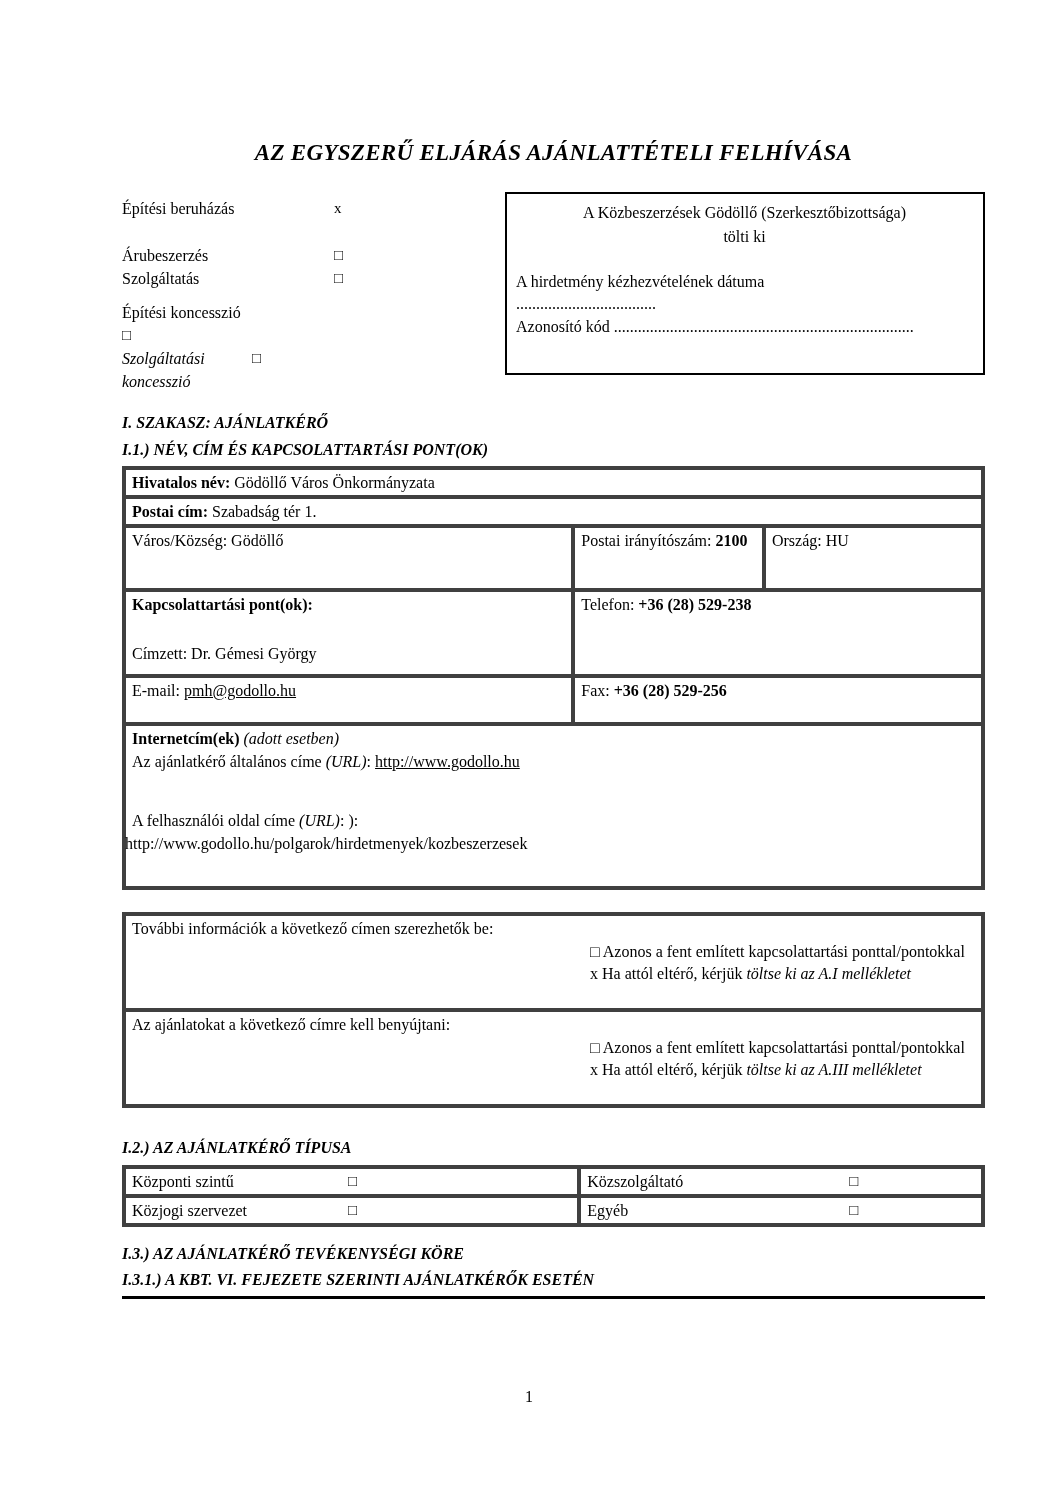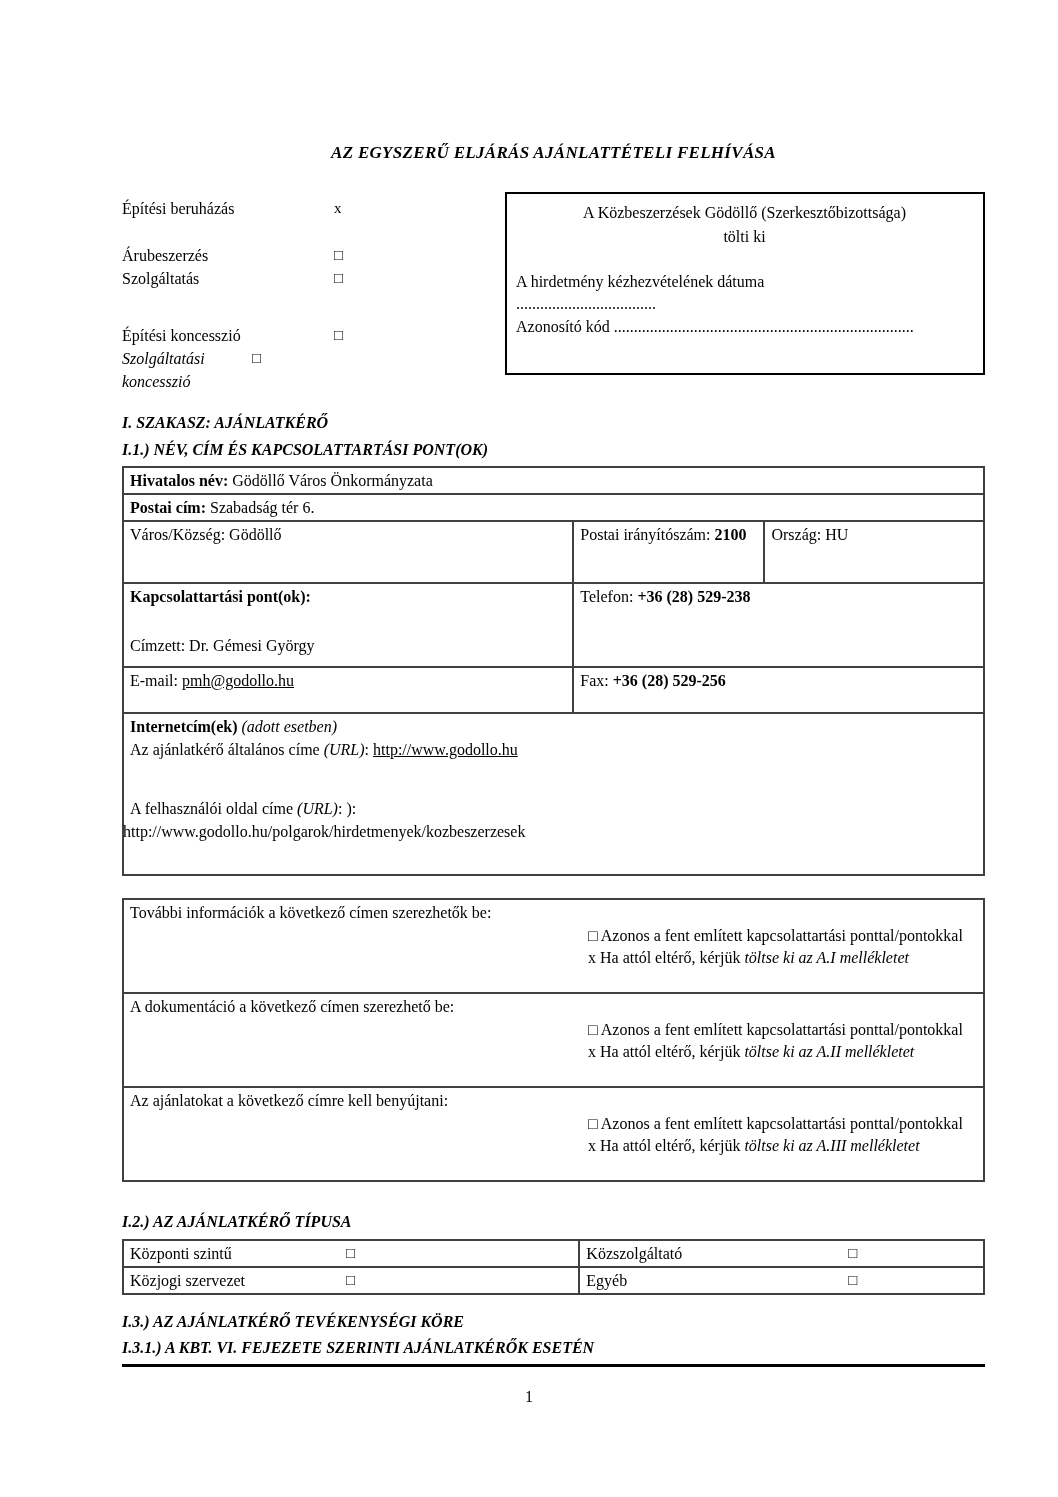--- a/index.html
+++ b/index.html
@@ -11,50 +11,50 @@
     color: #000;
     font-family: "Liberation Serif", "DejaVu Serif", serif;
     font-size: 16px;
     padding: 141px 73px 0 122px;
     overflow: hidden;
   }
   .doc-title {
     text-align: center;
     font-weight: bold;
     font-style: italic;
-    font-size: 17px;
+    font-size: 23px;
     letter-spacing: 0.3px;
     line-height: 24px;
   }
   
   .top-flex { display:flex; margin-top: 27px; }
   .type-list { width: 383px; flex: none; padding-top: 5px; }
   .type-row { display:flex; line-height: 23px; }
   .type-row.gap-lg { margin-top: 24px; }
-  .type-row.gap-md { margin-top: 34px; }
+  .type-row.gap-md { margin-top: 11px; flex-direction: column; }
   .tl-label { width: 212px; flex:none; }
   .tl-label.narrow { width: 130px; font-style: italic; }
   .tl-mark { flex:none; font-size: 15px; }
   .council-box {
     flex: none;
     width: 480px; height: 183px;
     box-sizing: border-box;
     border: 2px solid #000;
     padding: 7px 10px 6px 9px;
   }
   .cb-center { text-align:center; line-height: 24px; }
   .cb-date { margin-top: 21px; line-height: 23px; }
   .cb-dots { line-height: 21px; }
   .cb-id { line-height: 25px; }
   
   .sec-block { margin-top: 16px; }
   .sec-h { font-weight: bold; line-height: 27px; font-style: italic; }
   
   table { border-collapse: collapse; width: 100%; table-layout: fixed; }
-  td { border: 2px solid #404040; vertical-align: top; padding: 1px 6px; line-height: 23px; }
+  td { border: 4px solid #404040; vertical-align: top; padding: 1px 6px; line-height: 23px; }
   .t1 { margin-top: 3px; }
   .t1 .r1 td { height: 22px; }
   .t1 .r2 td { height: 22px; }
   .t1 .r3 td { height: 58px; }
   .t1 .r4 td { height: 80px; }
   .t1 .r5 td { height: 42px; }
   .t1 .r6 td { height: 158px; }
   .attn-line { margin-top: 26px; }
   .url-user-label { margin-top: 36px; }
   .url-long { margin-left: -7px; }
@@ -130,21 +130,21 @@
     <colgroup>
         <col style="width:52.3%">
         <col style="width:22.2%">
         <col style="width:25.5%">
       </colgroup>
     <tbody>
         <tr class="r1">
       <td colspan="3"><span class="b">Hivatalos név:</span><span> Gödöllő Város Önkormányzata</span></td>
     </tr>
     <tr class="r2">
-      <td colspan="3"><span class="b">Postai cím:</span><span> Szabadság tér 6.</span></td>
+      <td colspan="3"><span class="b">Postai cím:</span><span> Szabadság tér 1.</span></td>
     </tr>
     <tr class="r3">
       <td><span>Város/Község:</span><span> Gödöllő</span></td>
       <td><span>Postai irányítószám: </span><span class="b">2100</span></td>
       <td><span>Ország:</span><span> HU</span></td>
     </tr>
     <tr class="r4">
       <td>
         <div class="b">Kapcsolattartási pont(ok):</div>
         <div class="attn-line"><span>Címzett:</span><span> Dr. Gémesi György</span></div>
@@ -167,29 +167,20 @@
     </table>
 
   <table class="t2">
     <tbody>
         <tr>
       <td>
         <div>További információk a következő címen szerezhetők be:</div>
         <div class="opt-block">
           <div>□ Azonos a fent említett kapcsolattartási ponttal/pontokkal</div>
           <div><span>x Ha attól eltérő, kérjük </span><span class="i">töltse ki az A.I mellékletet</span></div>
-        </div>
-      </td>
-    </tr>
-    <tr>
-      <td>
-        <div>A dokumentáció a következő címen szerezhető be:</div>
-        <div class="opt-block">
-          <div>□ Azonos a fent említett kapcsolattartási ponttal/pontokkal</div>
-          <div><span>x Ha attól eltérő, kérjük </span><span class="i">töltse ki az A.II mellékletet</span></div>
         </div>
       </td>
     </tr>
     <tr>
       <td>
         <div>Az ajánlatokat a következő címre kell benyújtani:</div>
         <div class="opt-block">
           <div>□ Azonos a fent említett kapcsolattartási ponttal/pontokkal</div>
           <div><span>x Ha attól eltérő, kérjük </span><span class="i">töltse ki az A.III mellékletet</span></div>
         </div>

